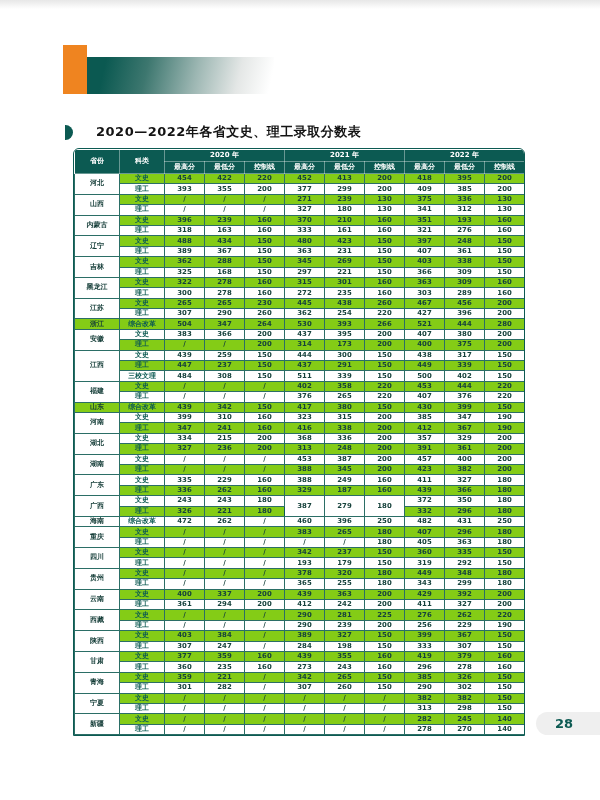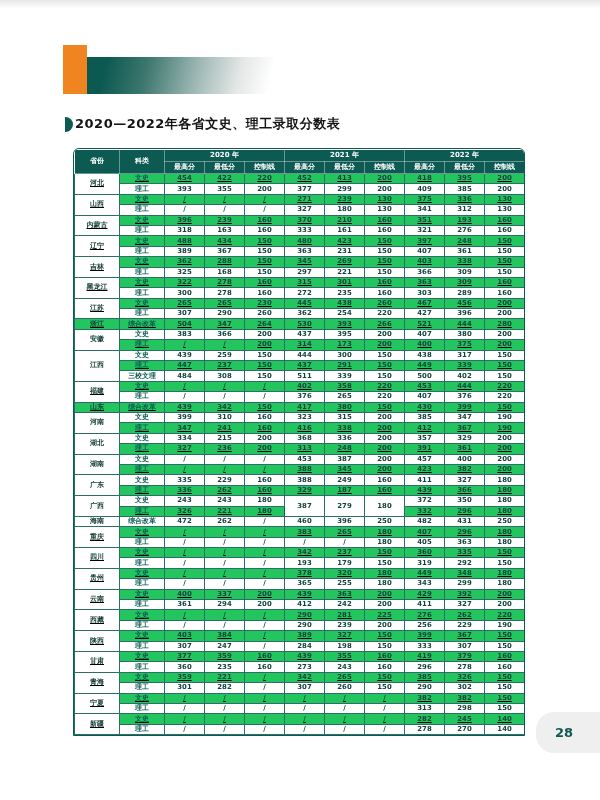--- a/index.html
+++ b/index.html
@@ -9,39 +9,39 @@
         background:linear-gradient(#e7e7e7,#ffffff);}
   
   .orange-block{position:absolute;left:63px;top:45px;width:24px;height:49px;background:#ef8420;}
   .band{position:absolute;left:87px;top:57px;width:187px;height:37px;
         background:linear-gradient(103deg,#0b5951 10%,#3d776f 32%,#9db7b3 58%,#e4e7e6 80%,#ffffff 97%);}
   .cn-title{position:absolute;left:93px;top:41px;font-size:29px;font-weight:900;
         color:#f0861c;letter-spacing:1px;line-height:1.2;}
   .en-title{position:absolute;left:96px;top:79px;font-size:10.5px;letter-spacing:3.2px;
         color:#0c5a52;font-weight:600;}
   
-  .section{position:absolute;left:65px;top:115px;display:flex;align-items:center;gap:2px;}
+  .section{position:absolute;left:65px;top:123px;display:flex;align-items:center;gap:23px;}
   .bullet{width:8px;height:15px;background:#0c5a52;border-radius:0 8px 8px 0;flex:0 0 auto;}
   .section-text{font-size:13px;font-weight:bold;color:#141414;letter-spacing:0.5px;}
   
   .table-wrap{position:absolute;left:73px;top:148px;width:452px;
         border-radius:6px 6px 0 0;overflow:hidden;border:1px solid #0c5a52;box-sizing:border-box;}
   table{border-collapse:collapse;width:100%;table-layout:fixed;}
   thead th{background:#0c5a52;color:#ffffff;font-size:7px;font-weight:bold;
         height:11px;padding:0;border:1px solid rgba(255,255,255,0.38);line-height:1;}
   tbody td{height:9.4px;font-size:6.9px;line-height:1;text-align:center;padding:0;
         border:1px solid #2b6e66;color:#16423c;font-weight:bold;background-clip:padding-box;}
-  tbody tr.tint{background:#22c55e;text-decoration:underline;}
+  tbody tr.tint{background:#84cc16;}
   td.province{font-size:7px;color:#123b36;background:#ffffff;}
   td.province.single{background:transparent;}
   td.cat{color:#0c5a52;}
   td.grp{border-left:1px solid #0c5a52;}
   td.merged{background:#ffffff;}
   
-  .pill{position:absolute;right:0;top:712px;width:64px;height:41px;background:#efefef;
+  .pill{position:absolute;right:0;top:712px;width:64px;height:23px;background:#efefef;
         border-radius:18px 0 0 18px;display:flex;align-items:center;justify-content:center;
         padding-right:8px;box-sizing:border-box;color:#0c5a52;font-weight:bold;font-size:13px;}
 </style>
 </head>
 <body>
 
 <div class="page">
   <div class="top-strip"></div>
 
   <div class="orange-block"></div>

